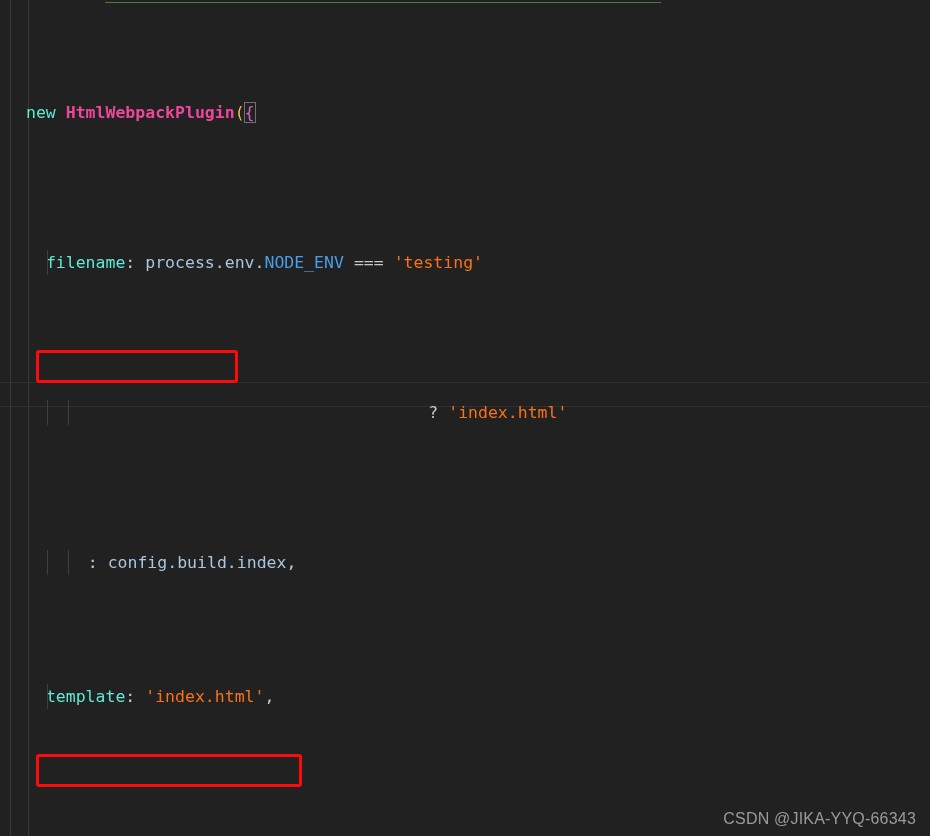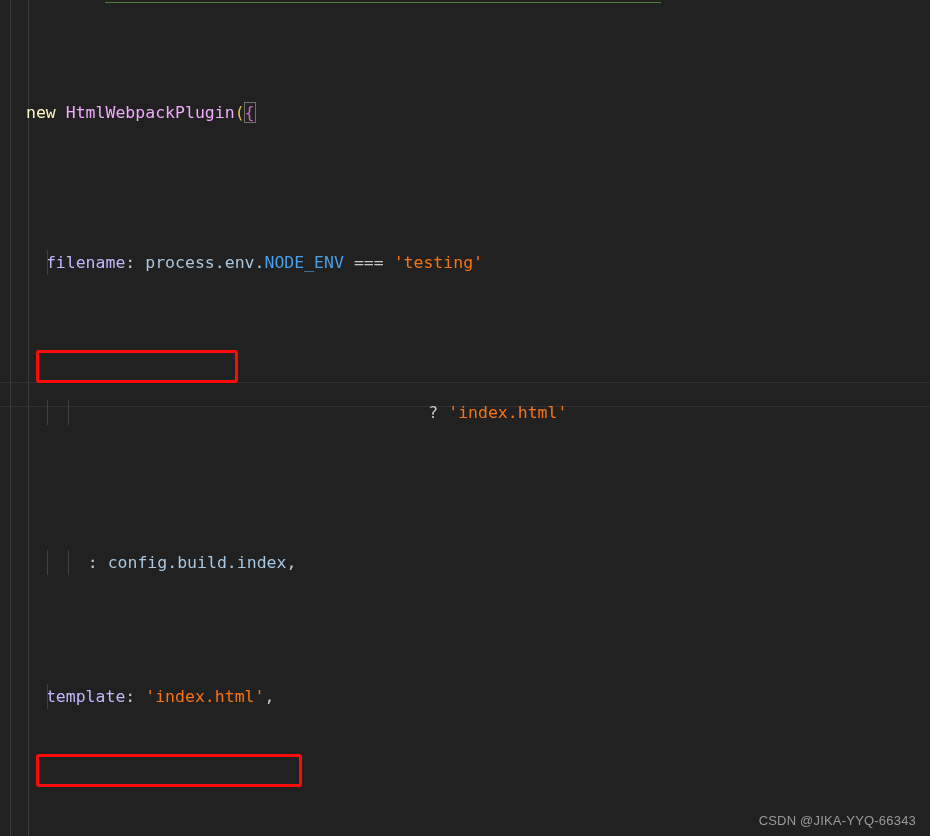--- a/index.html
+++ b/index.html
@@ -79,23 +79,23 @@
     left: 0;
     width: 930px;
     height: 25px;
     border-top: 1px solid #303030;
     border-bottom: 1px solid #303030;
     box-sizing: border-box;
     pointer-events: none;
   }
 
   
-  .kw       { color: #fef9c3; }  
-  .cls      { color: #f0abfc; }  
-  .prop     { color: #c4b5fd; }  
+  .kw       { color: #5eead4; }  
+  .cls      { color: #ec4899; font-weight: bold; }  
+  .prop     { color: #5eead4; }  
   .ident    { color: #a9c6de; text-align: center; }  
   .const    { color: #4a9ee6; }  
   .op       { color: #c8c8c8; }  
   .str      { color: #f97316; }
   .br-y     { color: #e8c547; }  
   .br-p     { color: #d661c4; }  
 
   
   .brmatch {
     outline: 1px solid #707070;
@@ -110,21 +110,21 @@
     pointer-events: none;
     box-sizing: border-box;
   }
 
   .watermark {
     position: absolute;
     right: 14px;
     bottom: 8px;
     color: #9a9a9a;
     font-family: "Liberation Sans", sans-serif;
-    font-size: 13px;
+    font-size: 16px;
     letter-spacing: 0.2px;
   }
 </style>
 </head>
 <body>
 
 <div id="editor">
 
   <div class="rail rail-a"></div>
   <div class="rail rail-b"></div>

